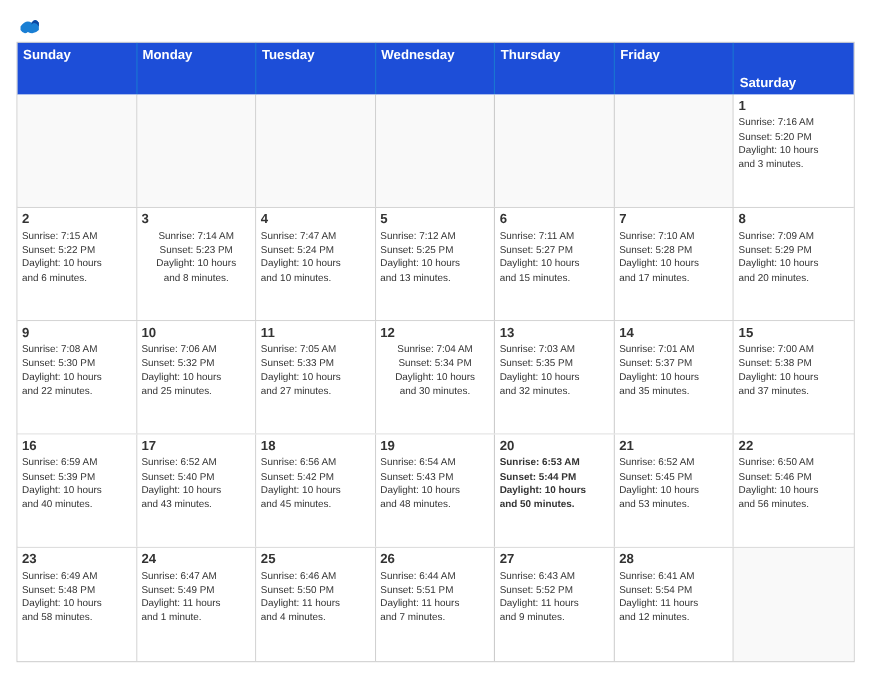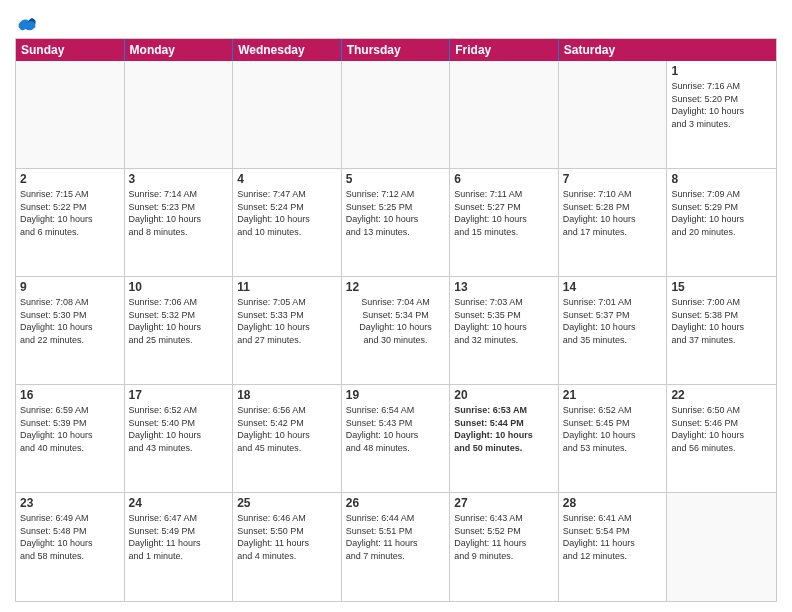--- a/index.html
+++ b/index.html
@@ -58,31 +58,31 @@
     }
     .calendar {
       flex: 1;
       display: flex;
       flex-direction: column;
       border: 1px solid #ccc;
     }
     .cal-header {
       display: grid;
       grid-template-columns: repeat(7, 1fr);
-      background: #be185d;
+      background: #1d4ed8;
     }
     .cal-header-cell {
       color: #fff;
       font-size: 12px;
       font-weight: bold;
       padding: 4px 5px;
       text-align: left;
       border-right: 1px solid #1976d2;
     }
-    .cal-header-cell:last-child { border-right: none; }
+    .cal-header-cell:last-child { border-right: none; margin-top: 25px; }
     .cal-body {
       display: grid;
       grid-template-rows: repeat(5, 1fr);
       flex: 1;
     }
     .cal-row {
       display: grid;
       grid-template-columns: repeat(7, 1fr);
       border-bottom: 1px solid #ccc;
     }
@@ -130,20 +130,21 @@
     <div class="title-block">
       <div class="month-title"></div>
       <div class="location"></div>
     </div>
   </div>
 
   <div class="calendar">
     <div class="cal-header">
     <div class="cal-header-cell">Sunday</div>
         <div class="cal-header-cell">Monday</div>
+        <div class="cal-header-cell">Tuesday</div>
         <div class="cal-header-cell">Wednesday</div>
         <div class="cal-header-cell">Thursday</div>
         <div class="cal-header-cell">Friday</div>
         <div class="cal-header-cell">Saturday</div>
       </div>
     <div class="cal-body">
     <div class="cal-row">
           <div class="cal-cell empty"></div>
           <div class="cal-cell empty"></div>
           <div class="cal-cell empty"></div>
@@ -161,21 +162,21 @@
         <div class="cal-row">
           <div class="cal-cell">
             <span class="day-num">2</span>
             <div class="cell-text" style="white-space: pre-line;">Sunrise: 7:15 AM
 Sunset: 5:22 PM
 Daylight: 10 hours
 and 6 minutes.</div>
           </div>
           <div class="cal-cell">
             <span class="day-num">3</span>
-            <div class="cell-text" style="white-space: pre-line;">Sunrise: 7:14 AM
+            <div class="cell-text" style="white-space: pre-line; text-align: center;">Sunrise: 7:14 AM
 Sunset: 5:23 PM
 Daylight: 10 hours
 and 8 minutes.</div>
           </div>
           <div class="cal-cell">
             <span class="day-num">4</span>
             <div class="cell-text" style="white-space: pre-line;">Sunrise: 7:47 AM
 Sunset: 5:24 PM
 Daylight: 10 hours
 and 10 minutes.</div>

